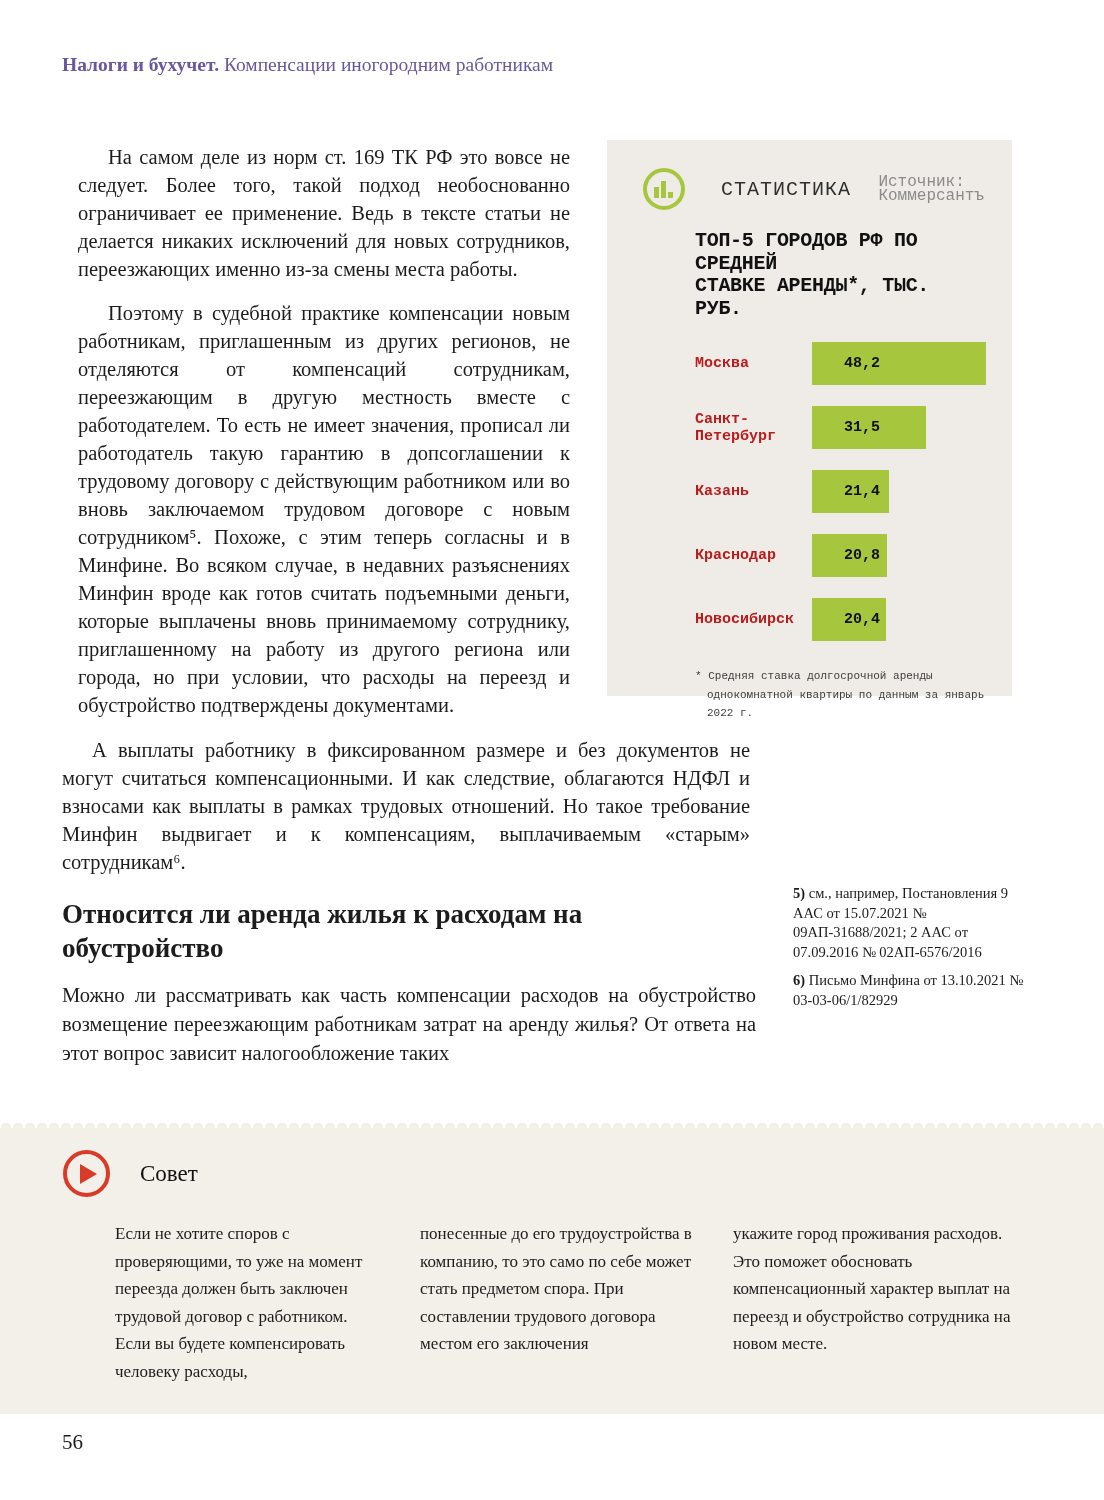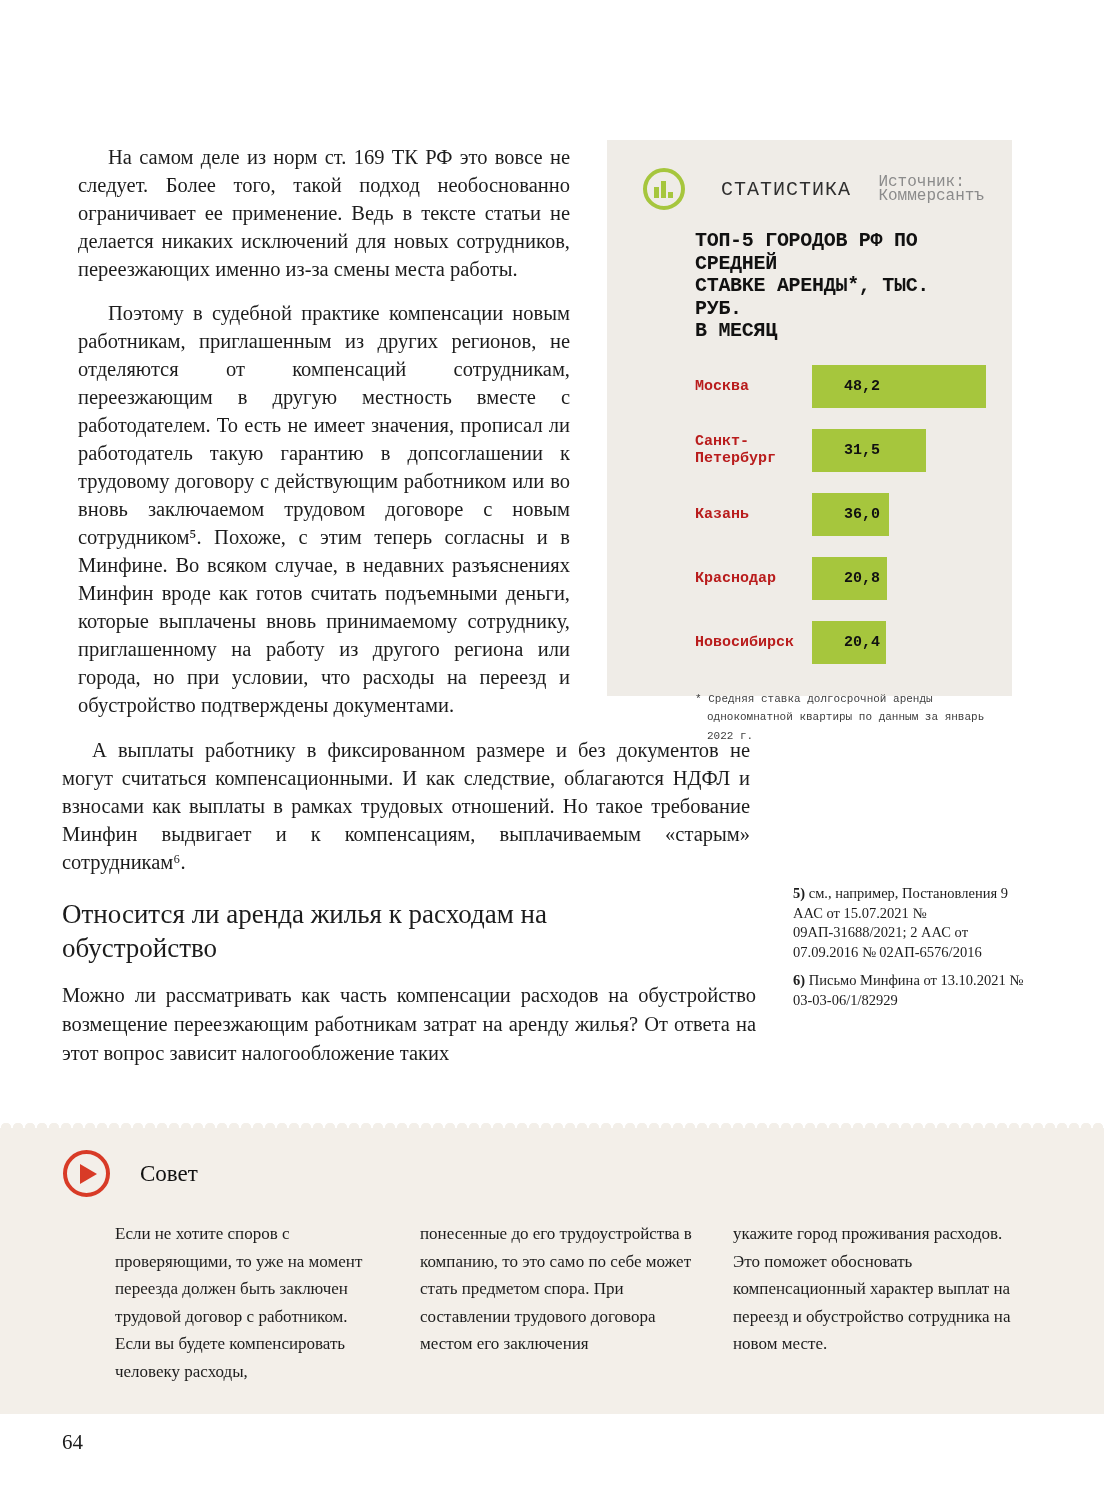--- a/index.html
+++ b/index.html
@@ -7,21 +7,21 @@
     position:relative;width:1104px;height:1500px;background:#ffffff;overflow:hidden;
     font-family:"Liberation Serif", serif;color:#1c1c1c;
   }
   
   .kicker{position:absolute;left:62px;top:54px;font-size:19.5px;color:#68589c;}
   .kicker b{font-weight:700;}
   
   .col-left{position:absolute;left:62px;top:127px;width:524px;font-size:20.5px;line-height:28px;text-align:justify;}
   .col-left p{margin:16px;text-indent:30px;}
   .para-wide{position:absolute;left:62px;top:736px;width:688px;font-size:20.5px;line-height:28px;text-align:justify;margin:0;text-indent:30px;}
-  .section-heading{position:absolute;left:62px;top:897px;width:620px;font-size:27px;line-height:34px;font-weight:400;margin:0;}
+  .section-heading{position:absolute;left:62px;top:897px;width:620px;font-size:27px;line-height:34px;font-weight:700;margin:0;}
   .section-para{position:absolute;left:62px;top:981px;width:694px;font-size:20.5px;line-height:29px;text-align:justify;margin:0;}
   
   .footnotes{position:absolute;left:793px;top:884px;width:238px;font-size:14.5px;line-height:19.5px;}
   .footnote{margin:0 0 9px 0;}
   .footnote .fn-marker{font-weight:700;}
   
   .statbox{position:absolute;left:607px;top:140px;width:405px;height:556px;background:#efece7;font-family:Liberation Mono, monospace;box-sizing:border-box;padding:28px 26px 0 36px;}
   .sb-head{display:flex;align-items:center;}
   .sb-icon{width:42px;height:42px;border-radius:50%;border:4px solid #a6c63d;box-sizing:border-box;position:relative;flex:0 0 auto;}
   .sb-icon .b1,.sb-icon .b2,.sb-icon .b3{position:absolute;bottom:8px;width:5px;background:#a6c63d;}
@@ -53,41 +53,43 @@
   .advice-col.c2{width:272px;margin-right:41px;}
   .advice-col.c3{width:288px;}
   
   .pagenum{position:absolute;left:62px;top:1430px;font-size:21px;color:#1c1c1c;}
 </style>
 </head>
 <body>
 
 <div class="page">
 
+  <div class="kicker">
+    <b>Налоги и бухучет.</b><span> Компенсации иногородним работникам</span>
+  </div>
 
   <div class="col-left">
     <p>На самом деле из норм ст. 169 ТК РФ это вовсе не следует. Более того, такой подход необоснованно ограничивает ее применение. Ведь в тексте статьи не делается никаких исключений для новых сотрудников, переезжающих именно из-за смены места работы.</p>
     <p>Поэтому в судебной практике компенсации новым работникам, приглашенным из других регионов, не отделяются от компенсаций сотрудникам, переезжающим в другую местность вместе с работодателем. То есть не имеет значения, прописал ли работодатель такую гарантию в допсоглашении к трудовому договору с действующим работником или во вновь заключаемом трудовом договоре с новым сотрудником⁵. Похоже, с этим теперь согласны и в Минфине. Во всяком случае, в недавних разъяснениях Минфин вроде как готов считать подъемными деньги, которые выплачены вновь принимаемому сотруднику, приглашенному на работу из другого региона или города, но при условии, что расходы на переезд и обустройство подтверждены документами.</p>
   </div>
 
   <div class="statbox">
     <div class="sb-head">
       <div class="sb-icon">
         <span class="b1"></span>
           <span class="b2"></span>
           <span class="b3"></span>
       </div>
       <div class="sb-label">СТАТИСТИКА</div>
       <div class="sb-source" style="white-space:pre-line;">Источник:
 Коммерсантъ</div>
     </div>
     <div class="sb-title">
       <div>ТОП-5 ГОРОДОВ РФ ПО СРЕДНЕЙ</div>
       <div>СТАВКЕ АРЕНДЫ*, ТЫС. РУБ.</div>
-      <div>В МЕСЯЦ</div>
     </div>
     <div class="sb-chart">
         <div class="bar-row">
           <div class="bar-label">Москва</div>
           <div class="bar-track">
             <div class="bar" style="width: 100%; background: rgb(166, 198, 61);">
               <span class="bar-value">48,2</span>
             </div>
           </div>
         </div>
@@ -96,21 +98,21 @@
           <div class="bar-track">
             <div class="bar" style="width: 65.3527%; background: rgb(166, 198, 61);">
               <span class="bar-value">31,5</span>
             </div>
           </div>
         </div>
         <div class="bar-row">
           <div class="bar-label">Казань</div>
           <div class="bar-track">
             <div class="bar" style="width: 44.3983%; background: rgb(166, 198, 61);">
-              <span class="bar-value">36,0</span>
+              <span class="bar-value">21,4</span>
             </div>
           </div>
         </div>
         <div class="bar-row">
           <div class="bar-label">Краснодар</div>
           <div class="bar-track">
             <div class="bar" style="width: 43.1535%; background: rgb(166, 198, 61);">
               <span class="bar-value">20,8</span>
             </div>
           </div>
@@ -152,15 +154,15 @@
         </div>
       <div class="advice-title">Совет</div>
     </div>
     <div class="advice-cols">
       <div class="advice-col c1">Если не хотите споров с проверяющими, то уже на момент переезда должен быть заключен трудовой договор с работником. Если вы будете компенсировать человеку расходы,</div>
       <div class="advice-col c2">понесенные до его трудоустройства в компанию, то это само по себе может стать предметом спора. При составлении трудового договора местом его заключения</div>
       <div class="advice-col c3">укажите город проживания расходов. Это поможет обосновать компенсационный характер выплат на переезд и обустройство сотрудника на новом месте.</div>
     </div>
   </div>
 
-  <div class="pagenum">64</div>
+  <div class="pagenum">56</div>
 
 </div>
 
 </body></html>

